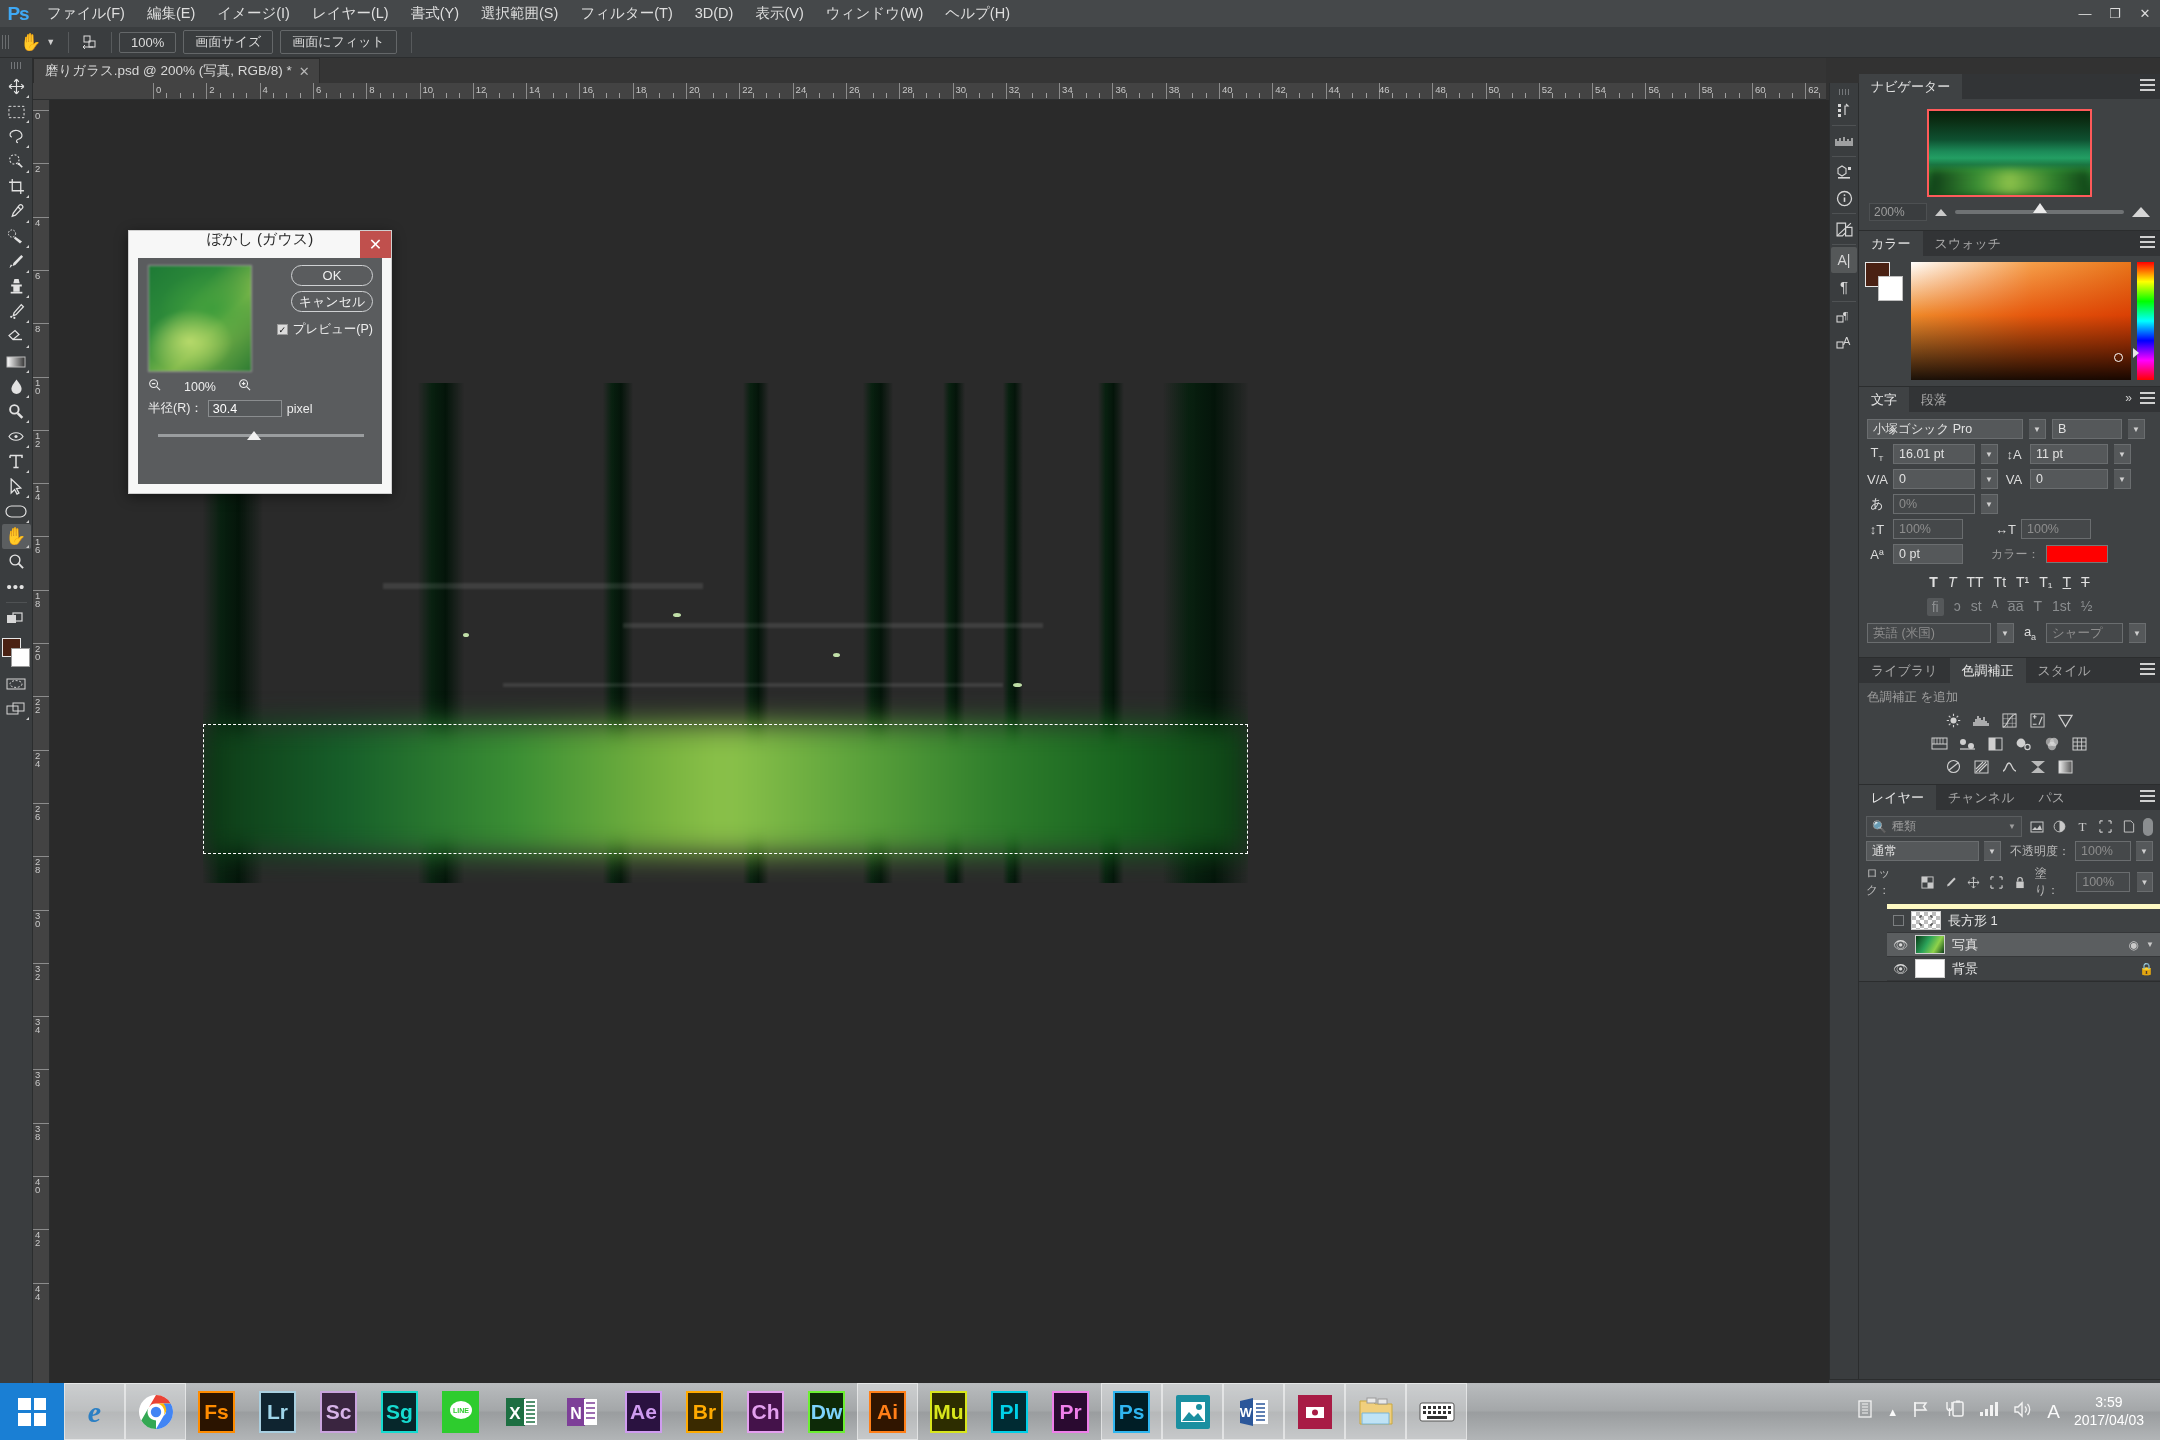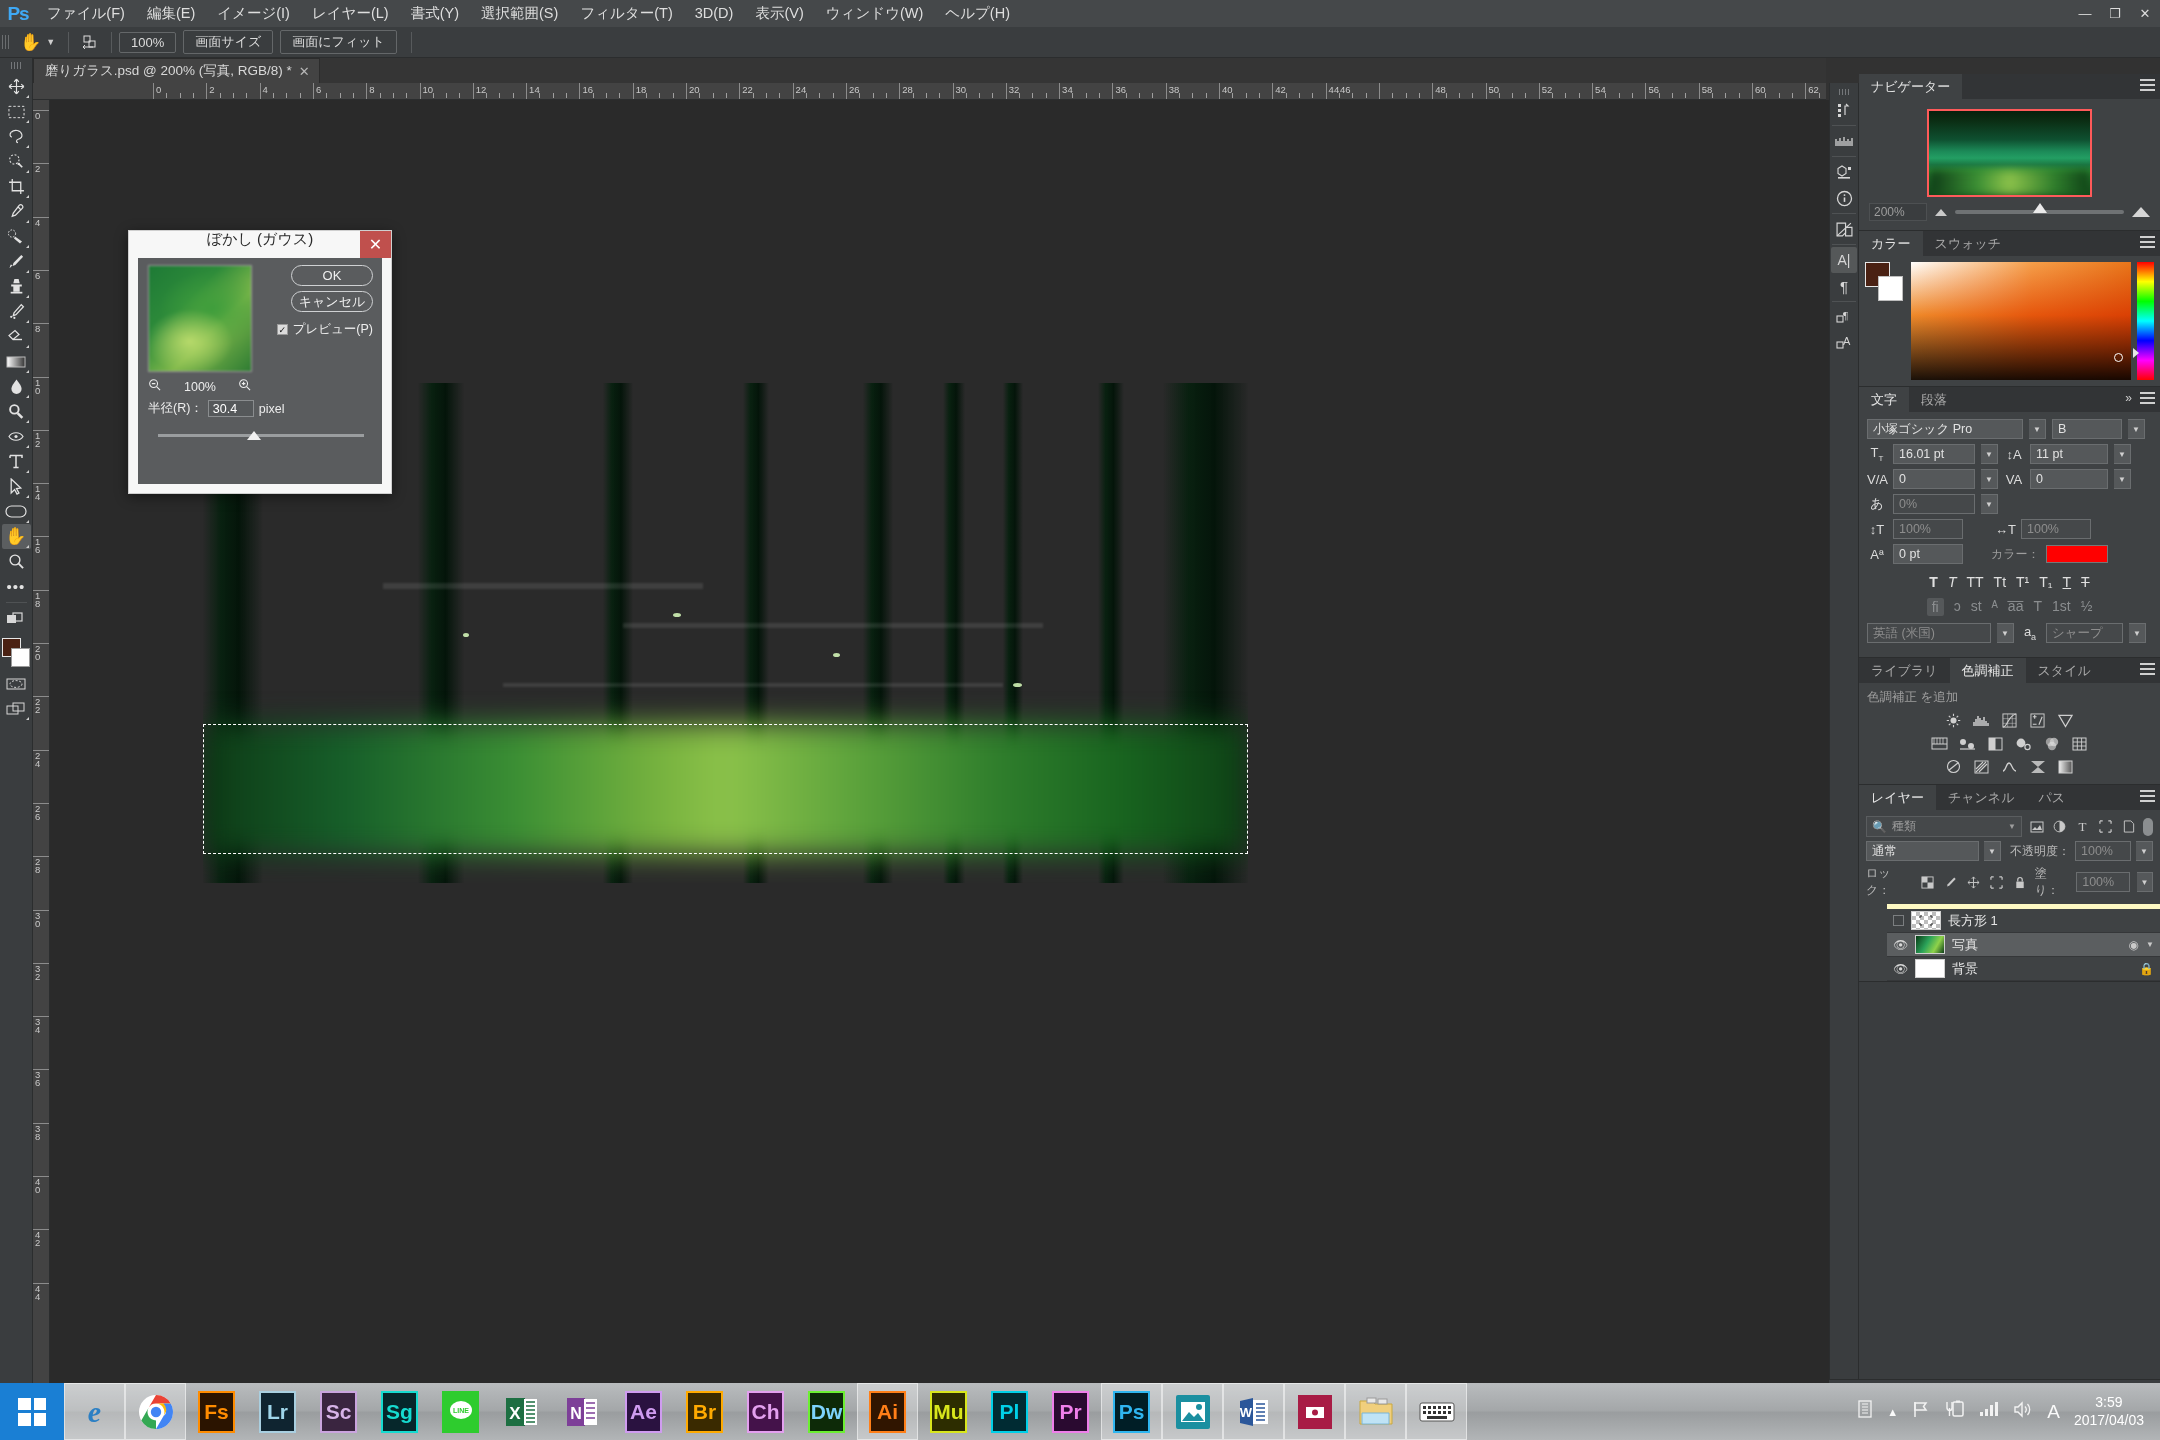--- a/index.html
+++ b/index.html
@@ -263,21 +263,21 @@
     filter:blur(1px);}
   .dlg-btn{ position:absolute; right:9px; width:82px; height:21px; border:1px solid #cfd1d3;
     border-radius:11px; color:#efefef; font-size:13px; display:flex; align-items:center; justify-content:center; cursor:default;}
   .dlg-chk{ position:absolute; right:9px; top:63px; display:flex; align-items:center; gap:5px; font-size:12.5px;color:#ededed;}
   .chkbox{ width:11px;height:11px;background:#dcdcdc;border:1px solid #9a9a9a;color:#111;
     font-size:9px; display:flex;align-items:center;justify-content:center;}
   .dlg-zoom{ position:absolute; left:10px; top:120px; width:104px; display:flex; align-items:center; justify-content:space-between;
     font-size:12.5px; color:#ededed;}
   .mag{ font-size:13px; }
   .dlg-radius{ position:absolute; left:10px; top:142px; display:flex; align-items:center; gap:5px; font-size:12.5px; color:#ededed;}
-  .rad-input{ width:46px;height:17px;background:#55585a;border:1px solid #8a8d8f;color:#fff;font-size:12.5px;
+  .rad-input{ width:74px;height:17px;background:#55585a;border:1px solid #8a8d8f;color:#fff;font-size:12.5px;
     display:flex;align-items:center;padding:0 4px;}
   .dlg-slider{ position:absolute; left:20px; right:18px; top:176px; height:3px; background:#9a9d9f;}
   .dlg-knob{ position:absolute; left:43%; top:-3px; width:0;height:0;
     border-left:7px solid transparent;border-right:7px solid transparent;border-bottom:9px solid #f1f1f1;}
 
   
   .taskbar{
     position:absolute; left:0; bottom:0; width:2160px; height:57px;
     background:linear-gradient(to bottom,#b9bcbe,#a4a7a9 48%,#9a9d9f 52%,#b2b5b7);
     display:flex; align-items:center;
@@ -650,21 +650,21 @@
       <div class="rlab" style="left: 1239.3px;">42</div>
       <div class="rtick" style="left: 1252.62px; height: 5px; top: 10px;"></div>
       <div class="rtick" style="left: 1265.95px; height: 5px; top: 10px;"></div>
       <div class="rtick" style="left: 1279.27px; height: 5px; top: 10px;"></div>
       <div class="rtick maj" style="left: 1292.6px;"></div>
       <div class="rlab" style="left: 1292.6px;">44</div>
       <div class="rtick" style="left: 1305.92px; height: 5px; top: 10px;"></div>
       <div class="rtick" style="left: 1319.25px; height: 5px; top: 10px;"></div>
       <div class="rtick" style="left: 1332.57px; height: 5px; top: 10px;"></div>
       <div class="rtick maj" style="left: 1345.9px;"></div>
-      <div class="rlab" style="left: 1304px;">46</div>
+      <div class="rlab" style="left: 1343px;">46</div>
       <div class="rtick" style="left: 1359.22px; height: 5px; top: 10px;"></div>
       <div class="rtick" style="left: 1372.55px; height: 5px; top: 10px;"></div>
       <div class="rtick" style="left: 1385.87px; height: 5px; top: 10px;"></div>
       <div class="rtick maj" style="left: 1399.2px;"></div>
       <div class="rlab" style="left: 1399.2px;">48</div>
       <div class="rtick" style="left: 1412.52px; height: 5px; top: 10px;"></div>
       <div class="rtick" style="left: 1425.85px; height: 5px; top: 10px;"></div>
       <div class="rtick" style="left: 1439.17px; height: 5px; top: 10px;"></div>
       <div class="rtick maj" style="left: 1452.5px;"></div>
       <div class="rlab" style="left: 1452.5px;">50</div>

